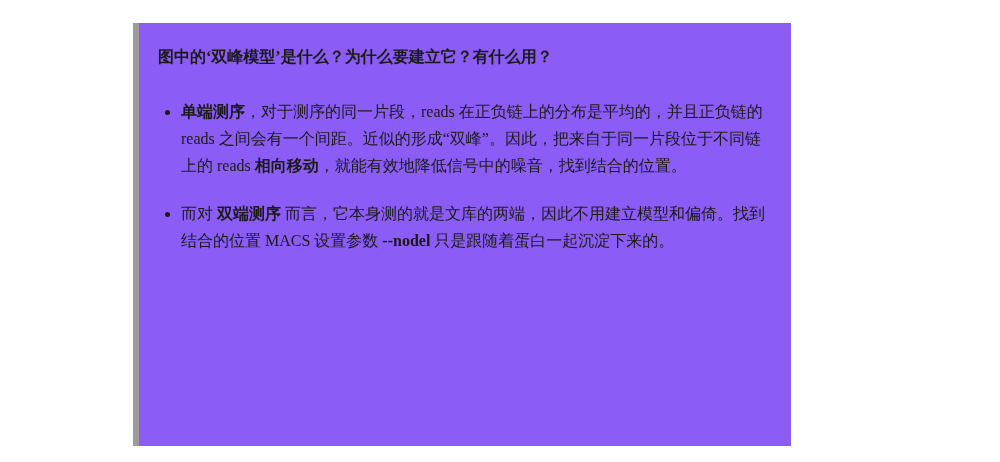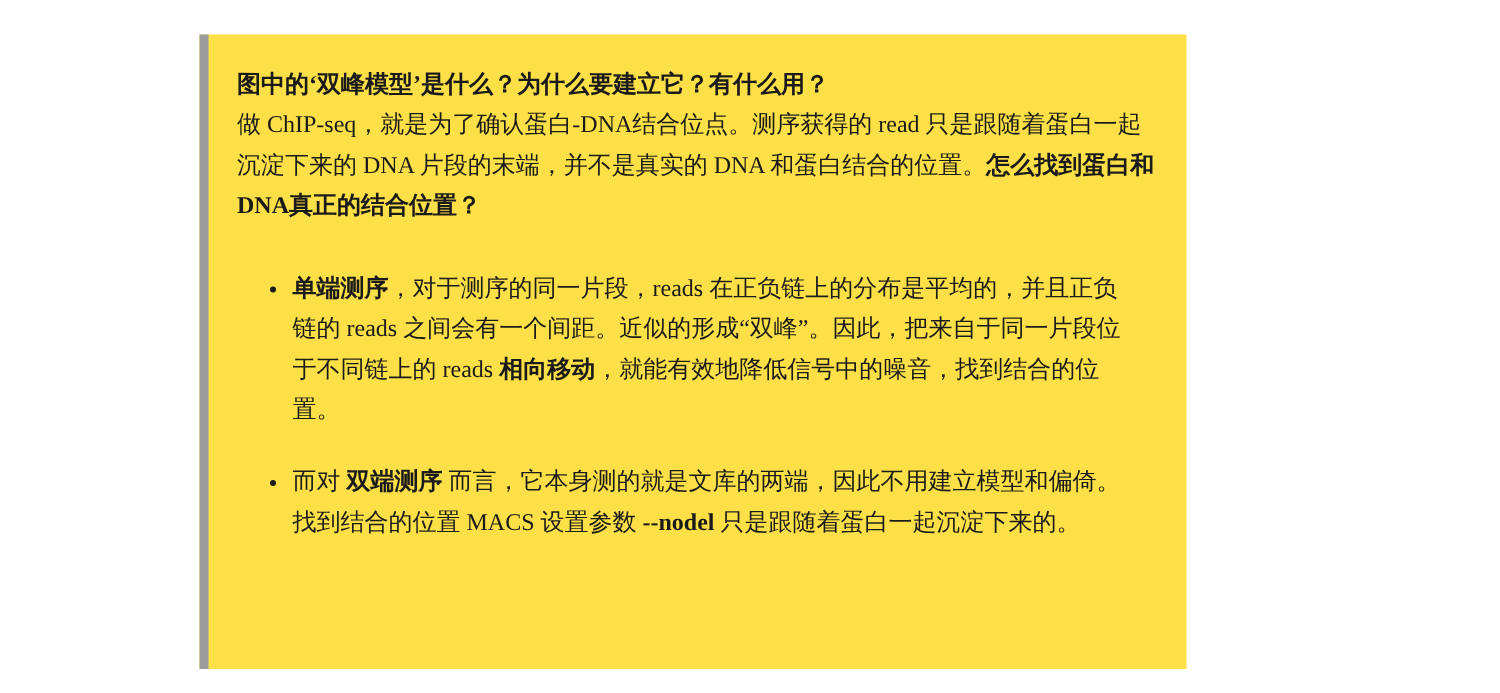--- a/index.html
+++ b/index.html
@@ -34,30 +34,29 @@
   }
   .blockquote p { margin: 0; }
   .h { font-weight: bold; }
   .h2 { margin-top: 10px; }
   .para { margin-top: 10px; }
   ul.explist {
     margin: 28px 0 0 0;
     padding: 0 0 0 21px;
     list-style: disc outside;
   }
-  ul.explist li { margin: 16px; padding: 0; }
+  ul.explist li { margin: 2px; padding: 0; }
   ul.explist li + li { margin-top: 21px; }
   .source { margin: 15px 0 0 21px; }
   .b { font-weight: bold; }
 </style>
 </head>
 <body>
 
 <div class="page">
-  <div class="blockquote" style="background: #fde047; border-left-color: rgb(156, 156, 156); color: rgb(26, 26, 26);">
+  <div class="blockquote" style="background: #8b5cf6; border-left-color: rgb(156, 156, 156); color: rgb(26, 26, 26);">
     <p class="h h1"><span class="b">图中的‘双峰模型’是什么？为什么要建立它？有什么用？</span></p>
-    <p class="para"><span>做 ChIP-seq，就是为了确认蛋白-DNA结合位点。测序获得的 read 只是跟随着蛋白一起沉淀下来的 DNA 片段的末端，并不是真实的 DNA 和蛋白结合的位置。</span><span class="b">怎么找到蛋白和DNA真正的结合位置？</span></p>
     <ul class="explist">
       <li><span class="b">单端测序</span><span>，对于测序的同一片段，reads 在正负链上的分布是平均的，并且正负链的 reads 之间会有一个间距。近似的形成“双峰”。因此，把来自于同一片段位于不同链上的 reads </span><span class="b">相向移动</span><span>，就能有效地降低信号中的噪音，找到结合的位置。</span></li>
       <li><span>而对 </span><span class="b">双端测序</span><span> 而言，它本身测的就是文库的两端，因此不用建立模型和偏倚。找到结合的位置 MACS 设置参数 </span><span class="b">--nodel</span><span> 只是跟随着蛋白一起沉淀下来的。</span></li>
     </ul>
   </div>
 </div>
 
 </body></html>

